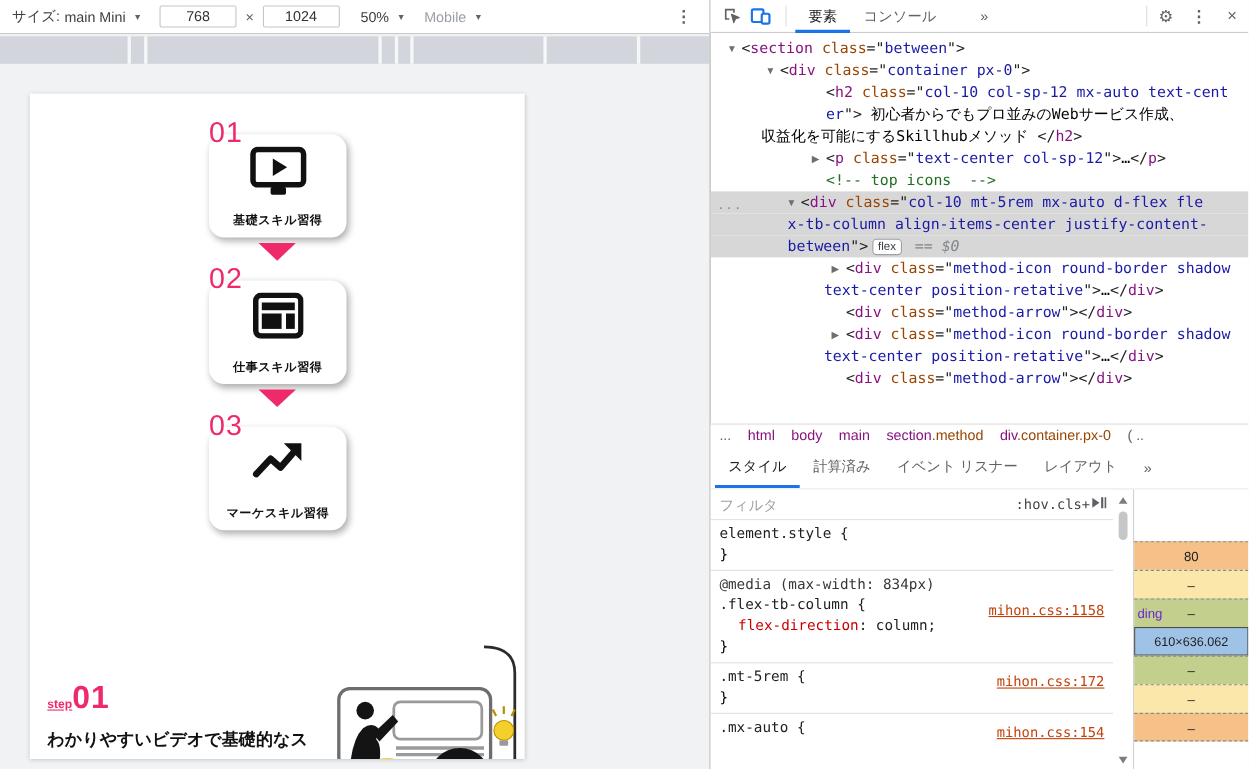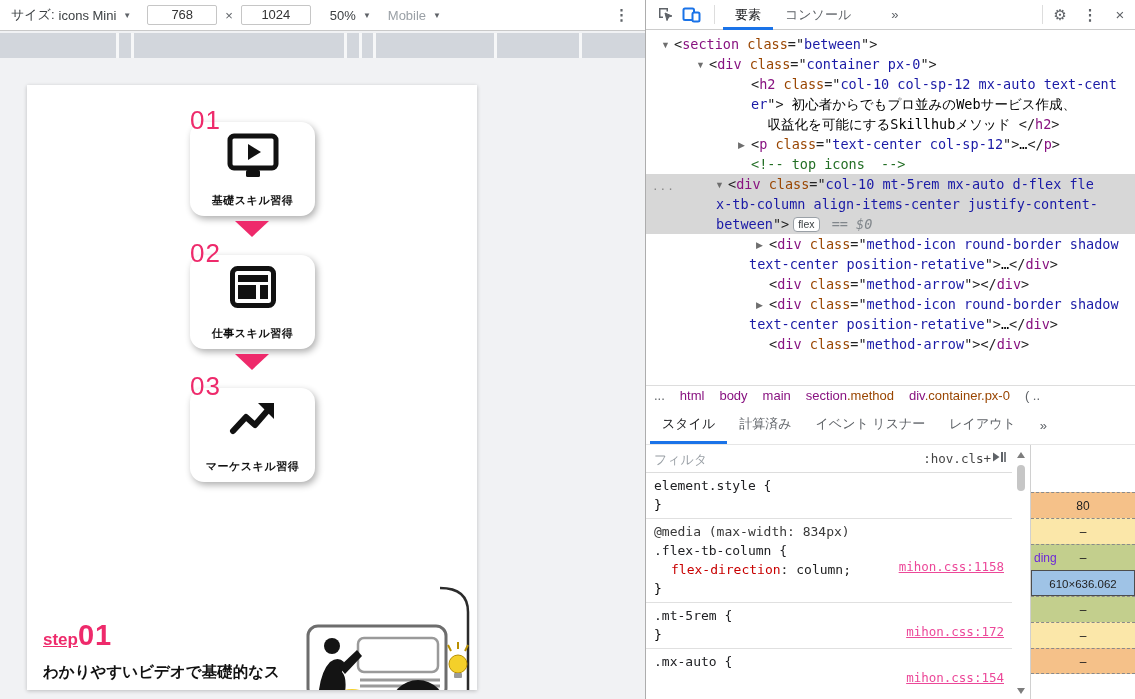--- a/index.html
+++ b/index.html
@@ -25,21 +25,21 @@
   .s-num{position:absolute;left:163px;font-size:26px;line-height:26px;font-weight:500;
     color:var(--accent);z-index:2;letter-spacing:1px}
   .card{position:absolute;left:163px;width:125px;height:94px;background:#fff;border-radius:14px;
     box-shadow:2px 3px 7px rgba(0,0,0,.32)}
   .card .ic{position:absolute;top:11px;left:0;right:0;display:flex;justify-content:center}
   .card .lb{position:absolute;bottom:8px;width:100%;text-align:center;font-size:11px;
     font-weight:bold;color:#111;letter-spacing:.5px}
   .m-arrow{position:absolute;left:208px;width:0;height:0;border-left:17px solid transparent;
     border-right:17px solid transparent;border-top:16px solid var(--accent)}
   .step-head{position:absolute;left:16px;top:534px;display:flex;align-items:baseline}
-  .step-word{font-size:17px;font-weight:bold;color:var(--accent);text-decoration:underline}
+  .step-word{font-size:11px;font-weight:bold;color:var(--accent);text-decoration:underline}
   .step-big{font-size:29px;font-weight:bold;color:var(--accent);letter-spacing:1px}
   .step-desc{position:absolute;left:16px;top:577px;font-size:15.5px;font-weight:bold;color:#111}
   .illu{position:absolute;left:255px;top:495px}
 
   
   .devtools{position:absolute;left:645px;top:0;width:490px;height:699px;background:#fff;
     border-left:1px solid #adadad}
   .dt-toolbar{position:absolute;left:0;top:0;right:0;height:30px;background:#fff;
     border-bottom:1px solid #ccc;display:flex;align-items:center}
   .dt-sep{width:1px;height:19px;background:#ddd}
@@ -80,21 +80,21 @@
   .filter-ph{position:absolute;left:8px;top:6px;font-size:13px;color:#9aa0a6}
   .filter-right{position:absolute;right:6px;top:6px;display:flex;align-items:center;gap:0;
     font-size:12.5px;color:#444;font-family:"DejaVu Sans Mono",monospace}
 
   #rules{position:absolute;left:0;top:473px;width:366px;bottom:0;overflow:hidden;background:#fff;
     font-family:"DejaVu Sans Mono",monospace;font-size:13px;line-height:19px}
   .rule{padding:3px 6px 4px 8px;border-top:1px solid #e0e0e0;white-space:pre}
   .rule:first-child{border-top:none}
   .rule .media{color:#383838}
   .rule .selline{position:relative;color:#202124}
-  .rule .srclink{position:absolute;right:2px;top:16px;color:#ec4899;text-decoration:underline;font-size:12.5px}
+  .rule .srclink{position:absolute;right:2px;top:4px;color:#c2410c;text-decoration:underline;font-size:12.5px}
   .rule .prop{padding-left:17px}
   .pname{color:#c80000}.pval{color:#222}
 
   .scrollcol{position:absolute;left:366px;top:447px;bottom:0;width:18px;background:#fff;
     display:flex;flex-direction:column;align-items:center}
   .sb-up{width:0;height:0;border-left:4px solid transparent;border-right:4px solid transparent;
     border-bottom:6px solid #7d7d7d;margin-top:5px}
   .sb-thumb{width:8px;height:26px;background:#c6c6c6;border-radius:4px;margin-top:7px}
   .sb-spacer{flex:1}
   .sb-down{width:0;height:0;border-left:4px solid transparent;border-right:4px solid transparent;
@@ -112,21 +112,21 @@
 </head>
 <body>
 
 <div class="screen">
 
   <div class="preview-pane">
 
     <div class="device-toolbar">
       <span class="dev-select" style="margin-left:11px">
         <span>サイズ:</span>
-        <span>icons Mini</span>
+        <span>main Mini</span>
         <span class="caret">▼</span>
       </span>
       <div class="num-input" style="margin-left:16px">768</div>
       <span style="margin:0 8px;color:#5f6368">×</span>
       <div class="num-input">1024</div>
       <span class="dev-select" style="margin-left:19px">
         <span>50%</span>
         <span class="caret">▼</span>
       </span>
       <span class="dev-select" style="margin-left:17px;color:#9aa0a6">
@@ -244,21 +244,21 @@
         <span class="dt-icon closex">×</span>
       </div>
     </div>
 
     <div id="dom-tree">
       <span class="gutter-dots">...</span>
     <div class="code-line" style="padding-left: 15px;"><span class="tk-a">▼</span><span class="tk-p">&lt;</span><span class="tk-t">section</span><span class="tk-n"> class</span><span class="tk-p">="</span><span class="tk-v">between</span><span class="tk-p">"&gt;</span></div>
         <div class="code-line" style="padding-left: 50px;"><span class="tk-a">▼</span><span class="tk-p">&lt;</span><span class="tk-t">div</span><span class="tk-n"> class</span><span class="tk-p">="</span><span class="tk-v">container px-0</span><span class="tk-p">"&gt;</span></div>
         <div class="code-line" style="padding-left: 105px;"><span class="tk-p">&lt;</span><span class="tk-t">h2</span><span class="tk-n"> class</span><span class="tk-p">="</span><span class="tk-v">col-10 col-sp-12 mx-auto text-cent</span></div>
         <div class="code-line" style="padding-left: 105px;"><span class="tk-v">er</span><span class="tk-p">"&gt;</span><span class="tk-x"> 初心者からでもプロ並みのWebサービス作成、</span></div>
-        <div class="code-line" style="padding-left: 46px; text-align: center;"><span class="tk-x">収益化を可能にするSkillhubメソッド </span><span class="tk-p">&lt;/</span><span class="tk-t">h2</span><span class="tk-p">&gt;</span></div>
+        <div class="code-line" style="padding-left: 46px;"><span class="tk-x">収益化を可能にするSkillhubメソッド </span><span class="tk-p">&lt;/</span><span class="tk-t">h2</span><span class="tk-p">&gt;</span></div>
         <div class="code-line" style="padding-left: 92px;"><span class="tk-a">▶</span><span class="tk-p">&lt;</span><span class="tk-t">p</span><span class="tk-n"> class</span><span class="tk-p">="</span><span class="tk-v">text-center col-sp-12</span><span class="tk-p">"&gt;</span><span class="tk-x">…</span><span class="tk-p">&lt;/</span><span class="tk-t">p</span><span class="tk-p">&gt;</span></div>
         <div class="code-line" style="padding-left: 105px;"><span class="tk-c">&lt;!-- top icons  --&gt;</span></div>
         <div class="code-line sel" style="padding-left: 69px;"><span class="tk-a">▼</span><span class="tk-p">&lt;</span><span class="tk-t">div</span><span class="tk-n"> class</span><span class="tk-p">="</span><span class="tk-v">col-10 mt-5rem mx-auto d-flex fle</span></div>
         <div class="code-line sel" style="padding-left: 70px;"><span class="tk-v">x-tb-column align-items-center justify-content-</span></div>
         <div class="code-line sel" style="padding-left: 70px;"><span class="tk-v">between</span><span class="tk-p">"&gt;</span><span class="flex-badge">flex</span><span class="tk-e"> == $0</span></div>
         <div class="code-line" style="padding-left: 110px;"><span class="tk-a">▶</span><span class="tk-p">&lt;</span><span class="tk-t">div</span><span class="tk-n"> class</span><span class="tk-p">="</span><span class="tk-v">method-icon round-border shadow</span></div>
         <div class="code-line" style="padding-left: 103px;"><span class="tk-v">text-center position-retative</span><span class="tk-p">"&gt;</span><span class="tk-x">…</span><span class="tk-p">&lt;/</span><span class="tk-t">div</span><span class="tk-p">&gt;</span></div>
         <div class="code-line" style="padding-left: 123px;"><span class="tk-p">&lt;</span><span class="tk-t">div</span><span class="tk-n"> class</span><span class="tk-p">="</span><span class="tk-v">method-arrow</span><span class="tk-p">"&gt;&lt;/</span><span class="tk-t">div</span><span class="tk-p">&gt;</span></div>
         <div class="code-line" style="padding-left: 110px;"><span class="tk-a">▶</span><span class="tk-p">&lt;</span><span class="tk-t">div</span><span class="tk-n"> class</span><span class="tk-p">="</span><span class="tk-v">method-icon round-border shadow</span></div>
         <div class="code-line" style="padding-left: 103px;"><span class="tk-v">text-center position-retative</span><span class="tk-p">"&gt;</span><span class="tk-x">…</span><span class="tk-p">&lt;/</span><span class="tk-t">div</span><span class="tk-p">&gt;</span></div>

